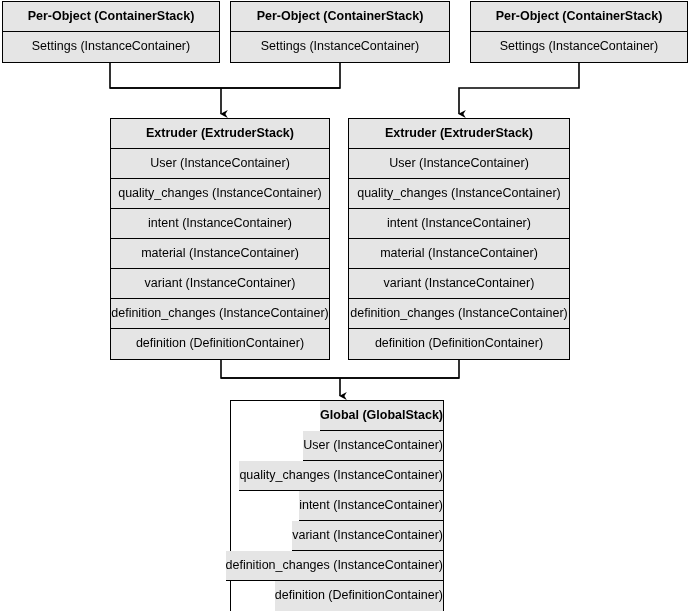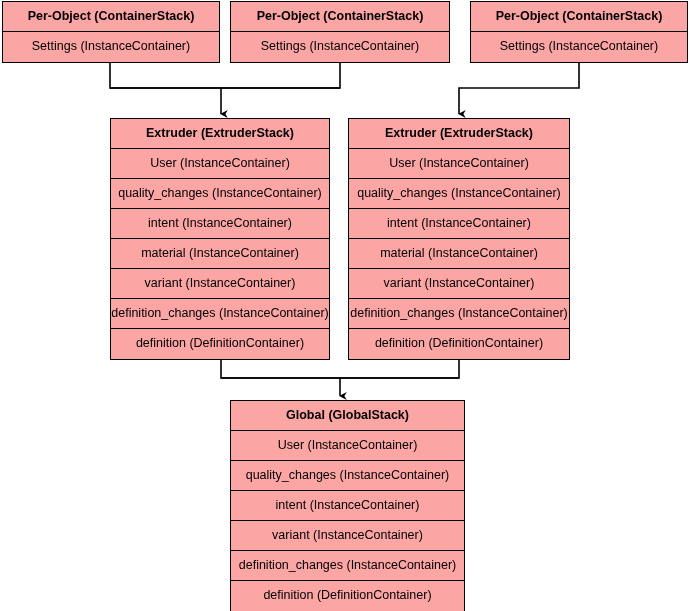--- a/index.html
+++ b/index.html
@@ -34,21 +34,21 @@
     display: flex;
     flex-direction: column;
   }
   .stack-row {
     box-sizing: border-box;
     height: 30px;
     line-height: 28px;
     text-align: center;
     font-size: 12.5px;
     color: #000000;
-    background: #fca5a5;
+    background: #e5e5e5;
     border-bottom: 1.6px solid #000000;
     white-space: nowrap;
     overflow: hidden;
   }
   .stack-row:last-child {
     border-bottom: none;
   }
   .stack-row.header {
     font-weight: bold;
     font-size: 12.5px;
@@ -111,21 +111,21 @@
     <div class="stack-row header">Extruder (ExtruderStack)</div>
     <div class="stack-row">User (InstanceContainer)</div>
     <div class="stack-row">quality_changes (InstanceContainer)</div>
     <div class="stack-row">intent (InstanceContainer)</div>
     <div class="stack-row">material (InstanceContainer)</div>
     <div class="stack-row">variant (InstanceContainer)</div>
     <div class="stack-row">definition_changes (InstanceContainer)</div>
     <div class="stack-row">definition (DefinitionContainer)</div>
   </div>
 
-  <div class="stack-box" style="left:230px; top:400px; width:235px;">
+  <div class="stack-box" style="left:230px; top:400px; width:214px;align-items:flex-end;">
     <div class="stack-row header">Global (GlobalStack)</div>
     <div class="stack-row">User (InstanceContainer)</div>
     <div class="stack-row">quality_changes (InstanceContainer)</div>
     <div class="stack-row">intent (InstanceContainer)</div>
     <div class="stack-row">variant (InstanceContainer)</div>
     <div class="stack-row">definition_changes (InstanceContainer)</div>
     <div class="stack-row">definition (DefinitionContainer)</div>
   </div>
 
 </div>

